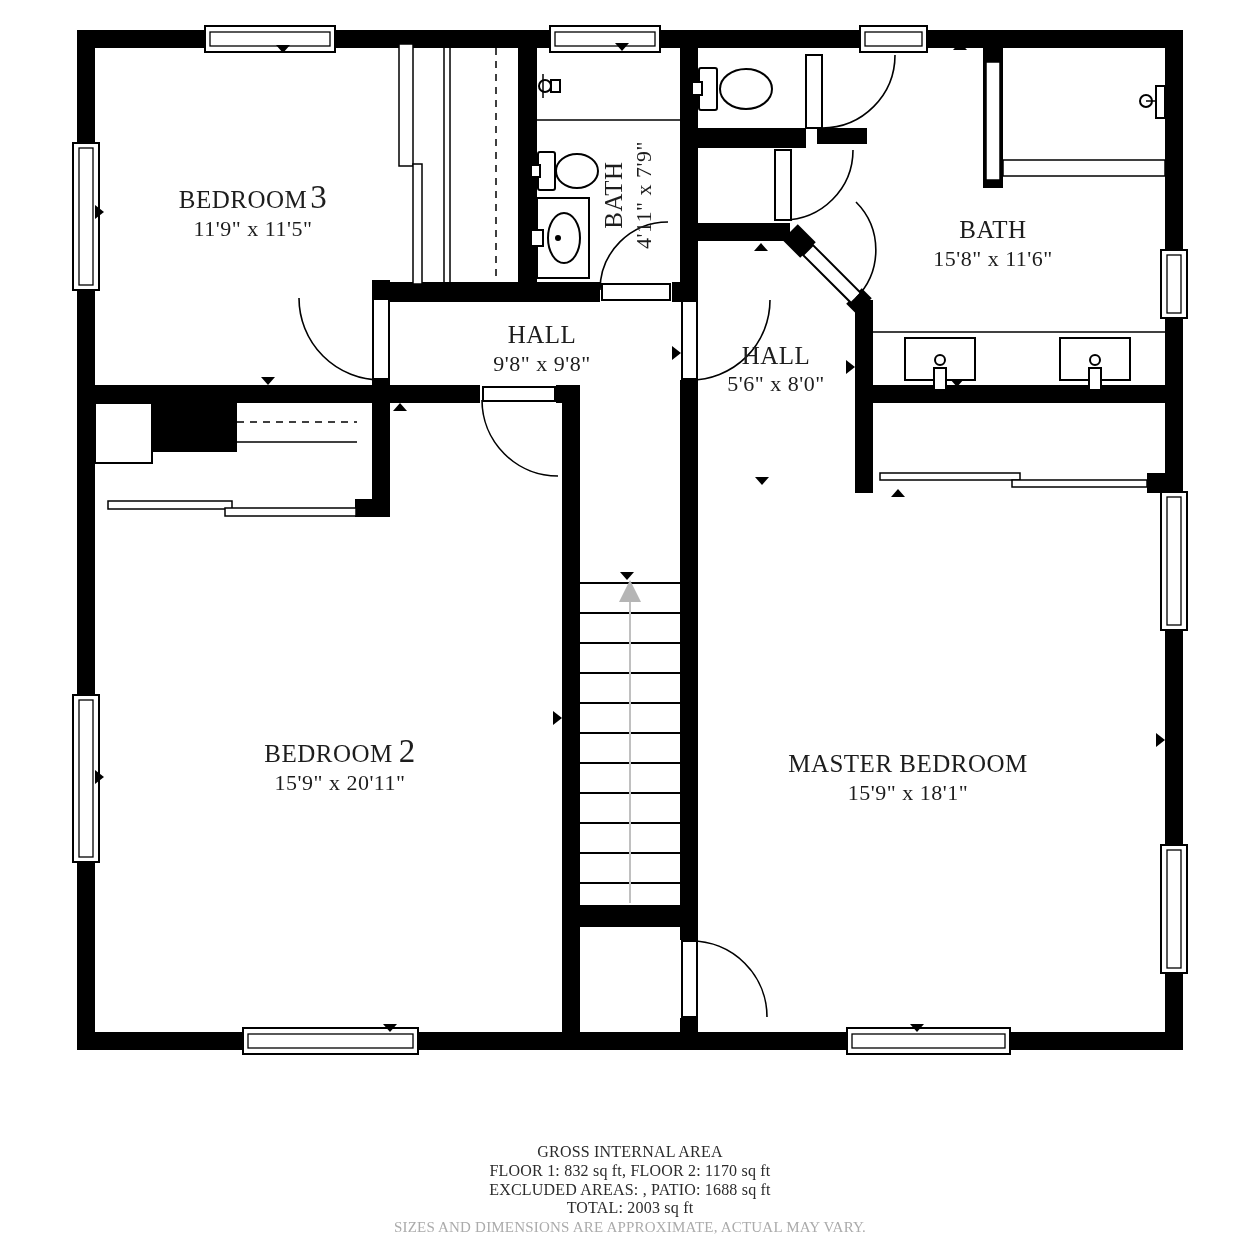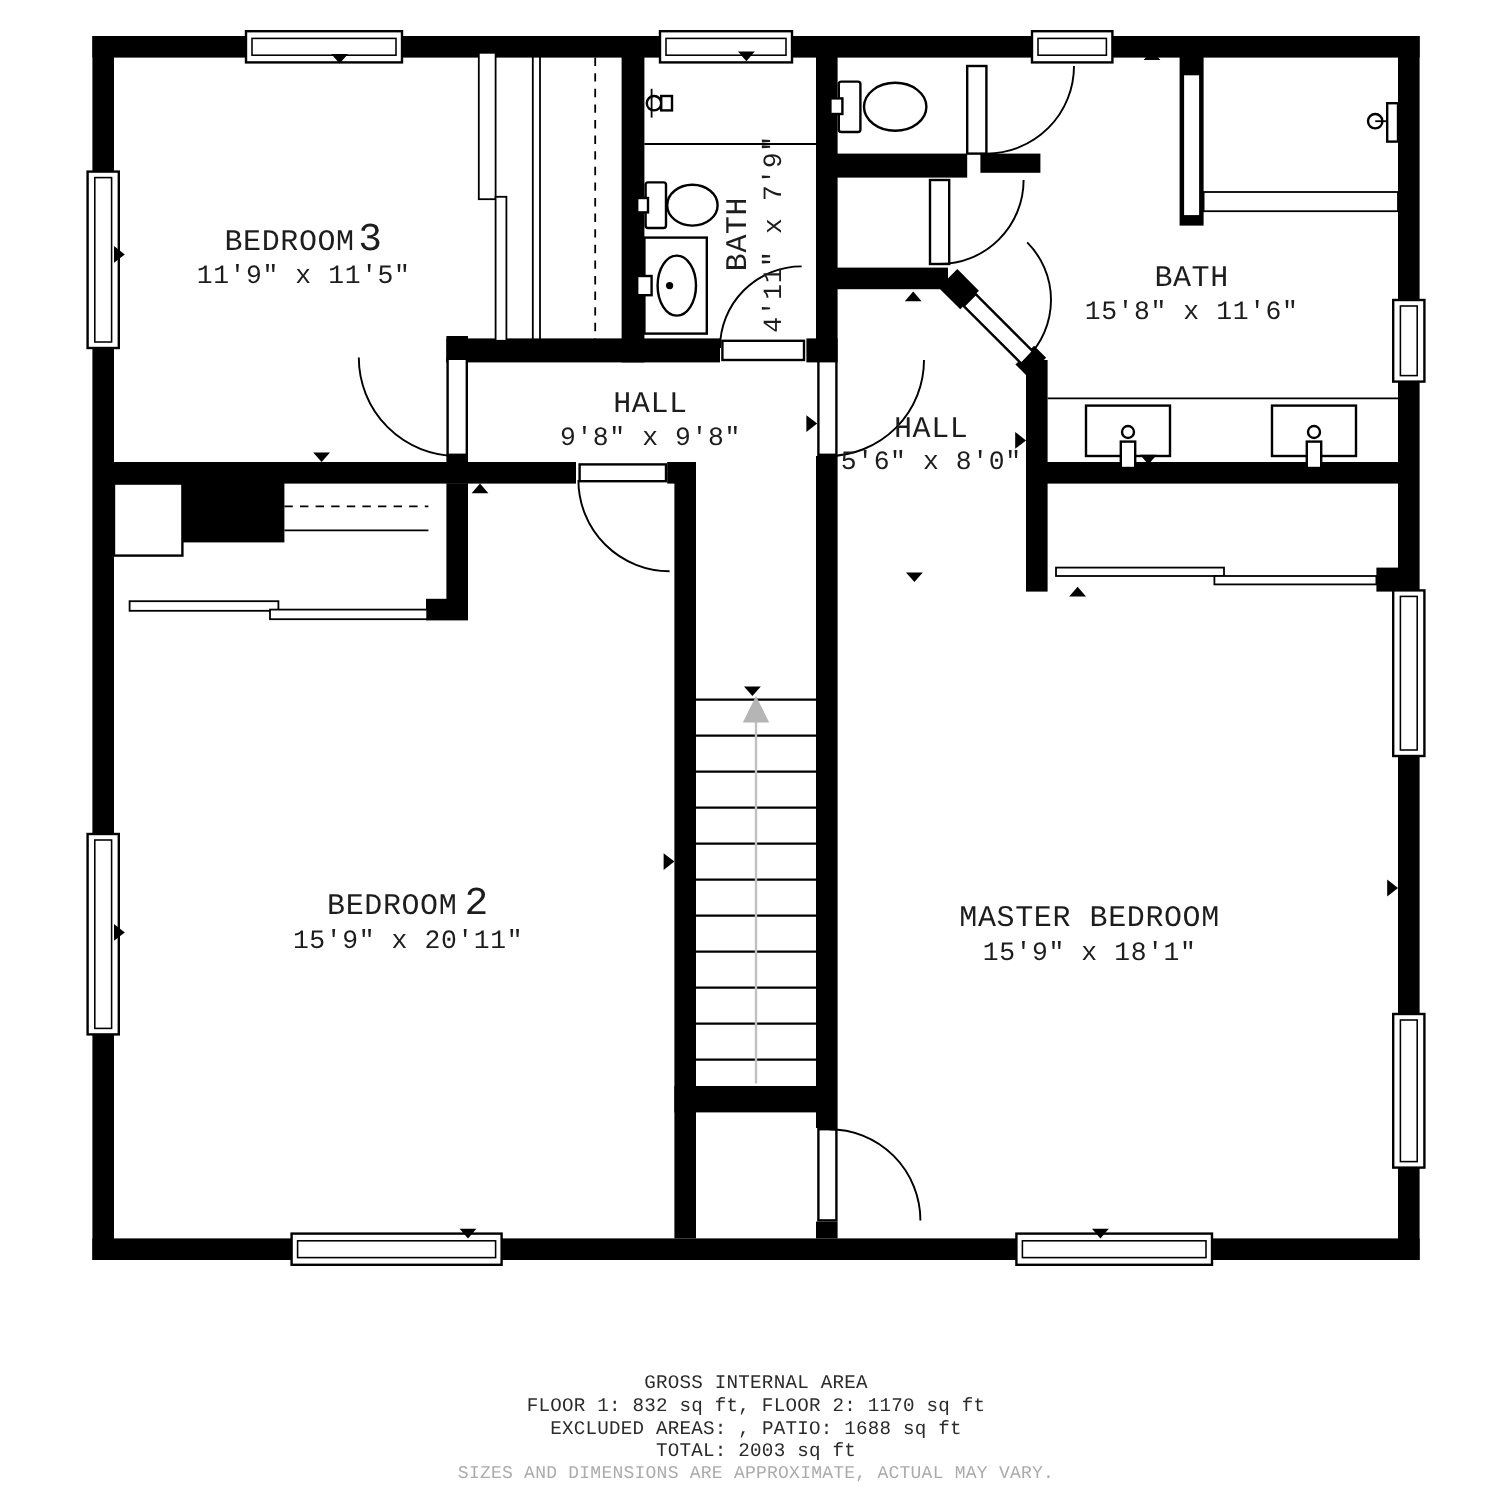--- a/index.html
+++ b/index.html
@@ -1,17 +1,17 @@
 <!DOCTYPE html>
 <html><head>
 <meta charset="utf-8">
 <style>
   html,body{margin:0;padding:0;background:#ffffff;}
   .stage{position:relative;width:1260px;height:1260px;background:#fff;overflow:hidden;
-         font-family:Liberation Mono, monospace;}
+         font-family:Liberation Serif, serif;}
   svg{display:block;}
   svg text{fill:#1d1d1d;}
   .room-name{font-size:25px;letter-spacing:.5px;}
   .room-num{font-size:33px;}
   .room-dim{font-size:22px;letter-spacing:.5px;}
   .footer-line{font-size:16px;fill:#2b2b2b;letter-spacing:.2px;}
   .footer-disclaimer{font-size:15px;fill:#ababab;letter-spacing:.2px;}
   .wall{fill:#000;stroke:none;}
   .dwall{stroke:#000;stroke-width:22;}
   .win-outer{fill:#fff;stroke:#000;stroke-width:2;}

